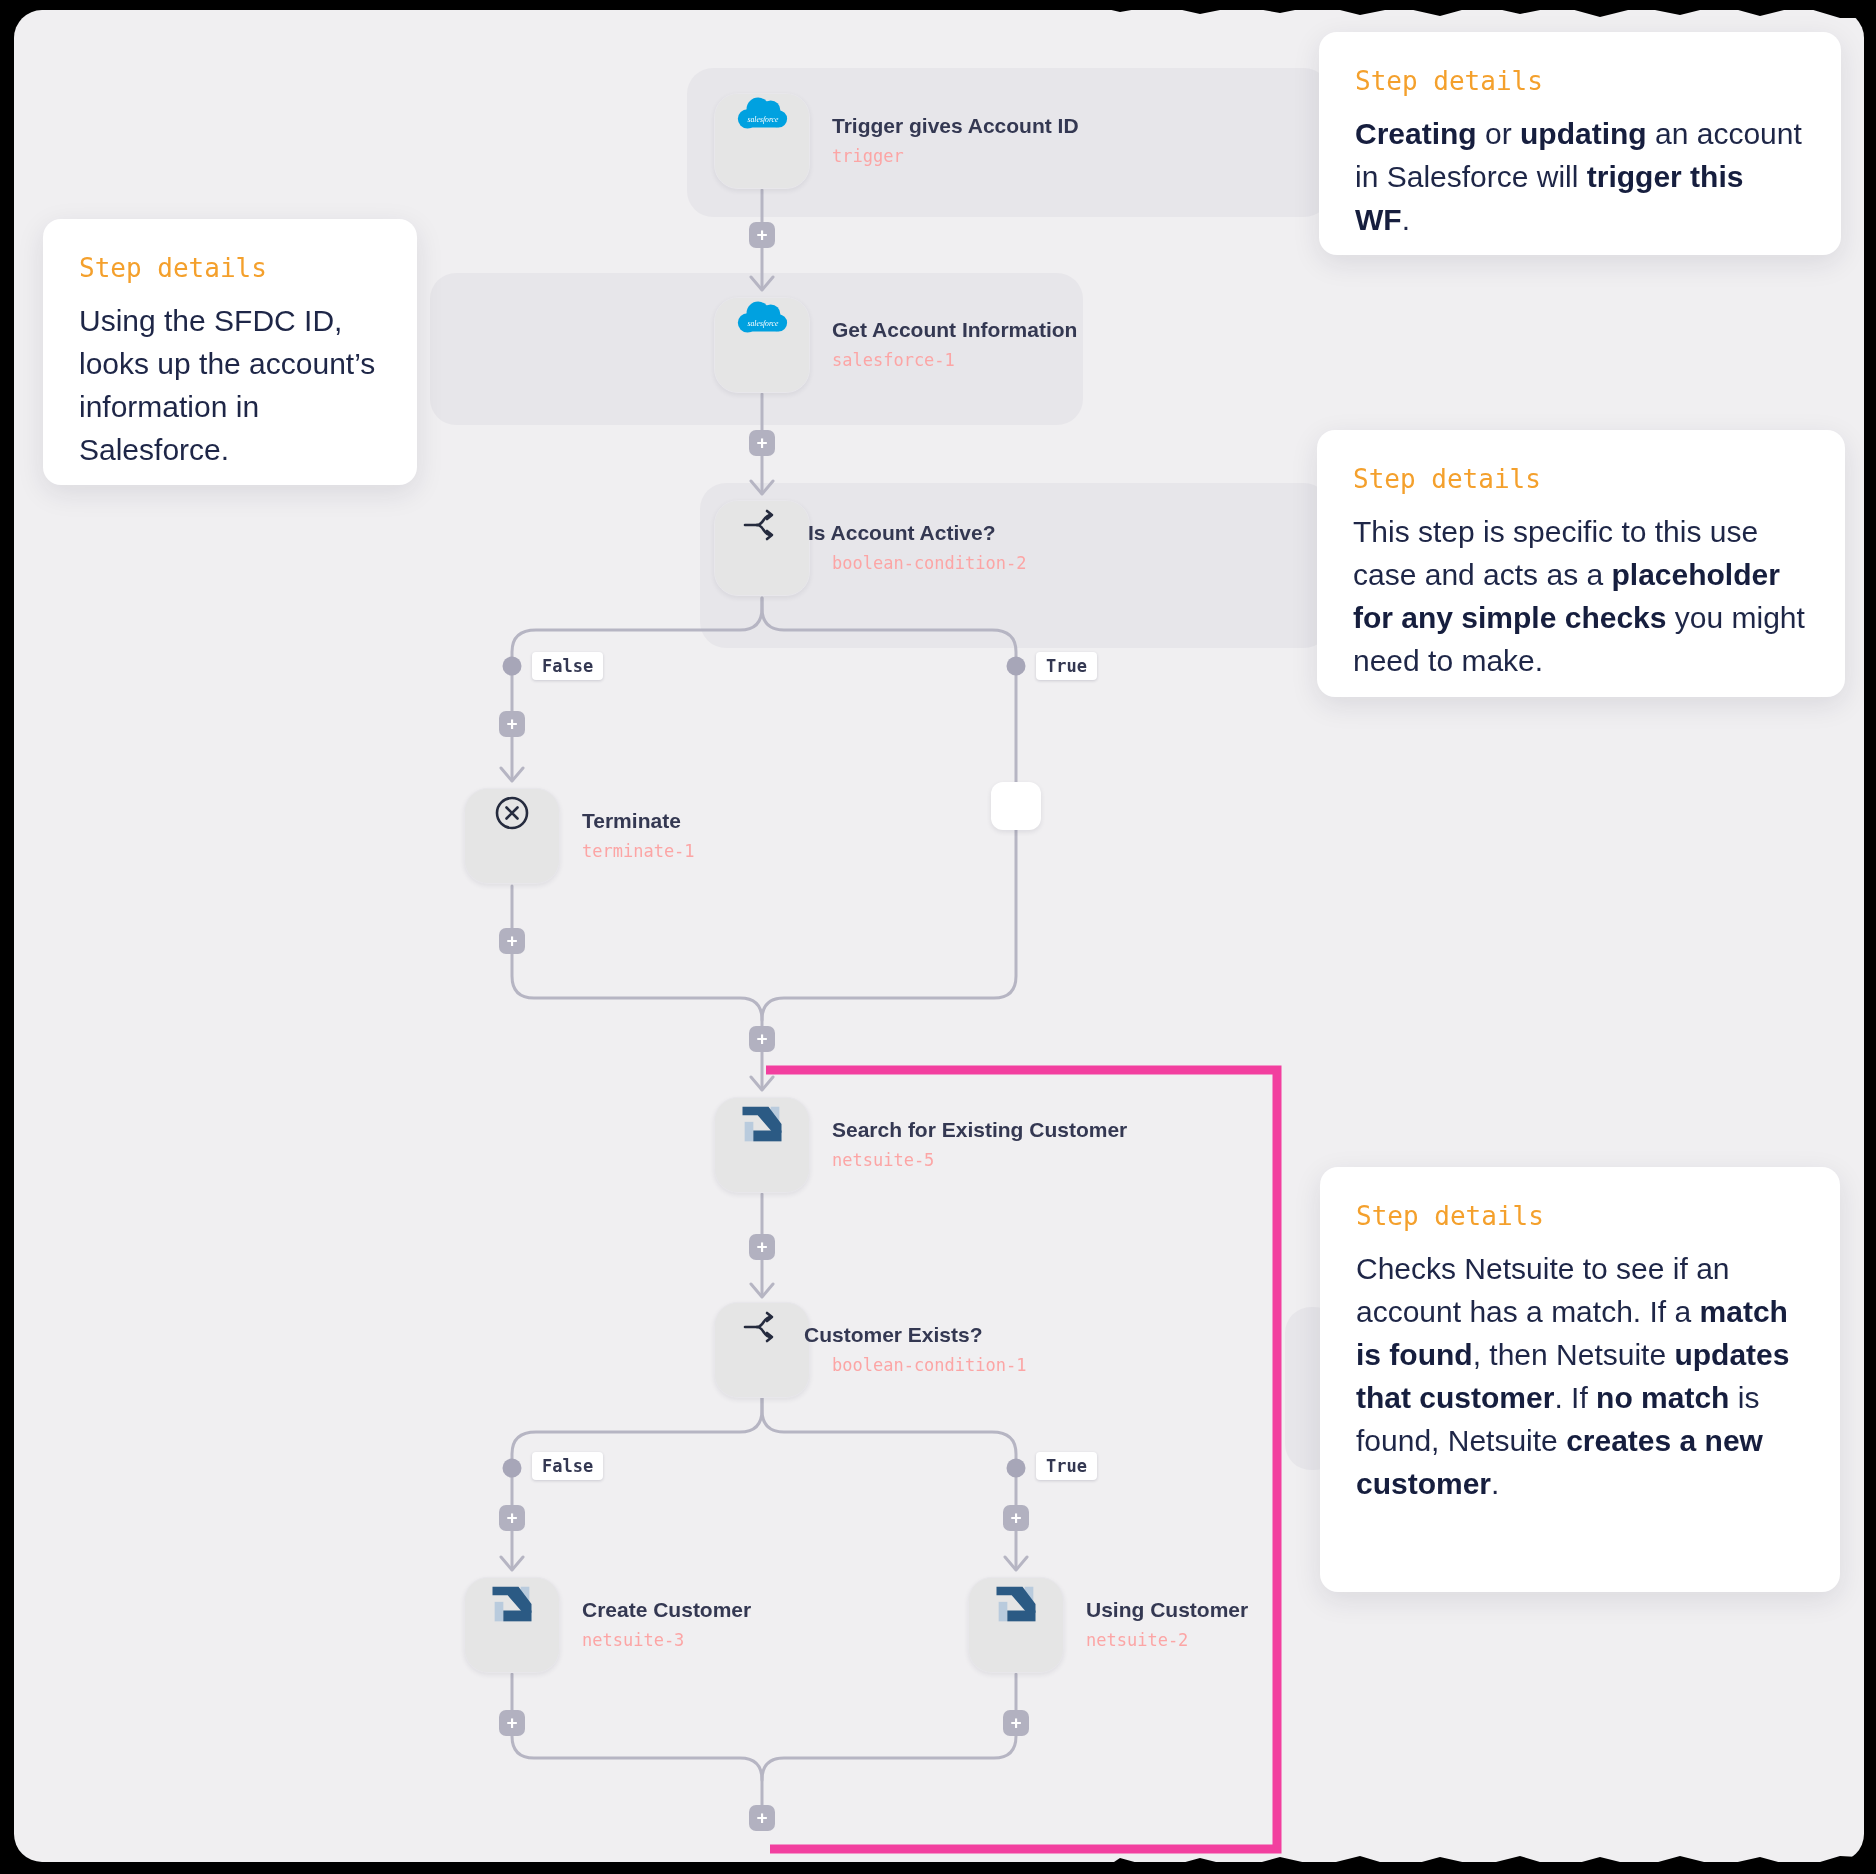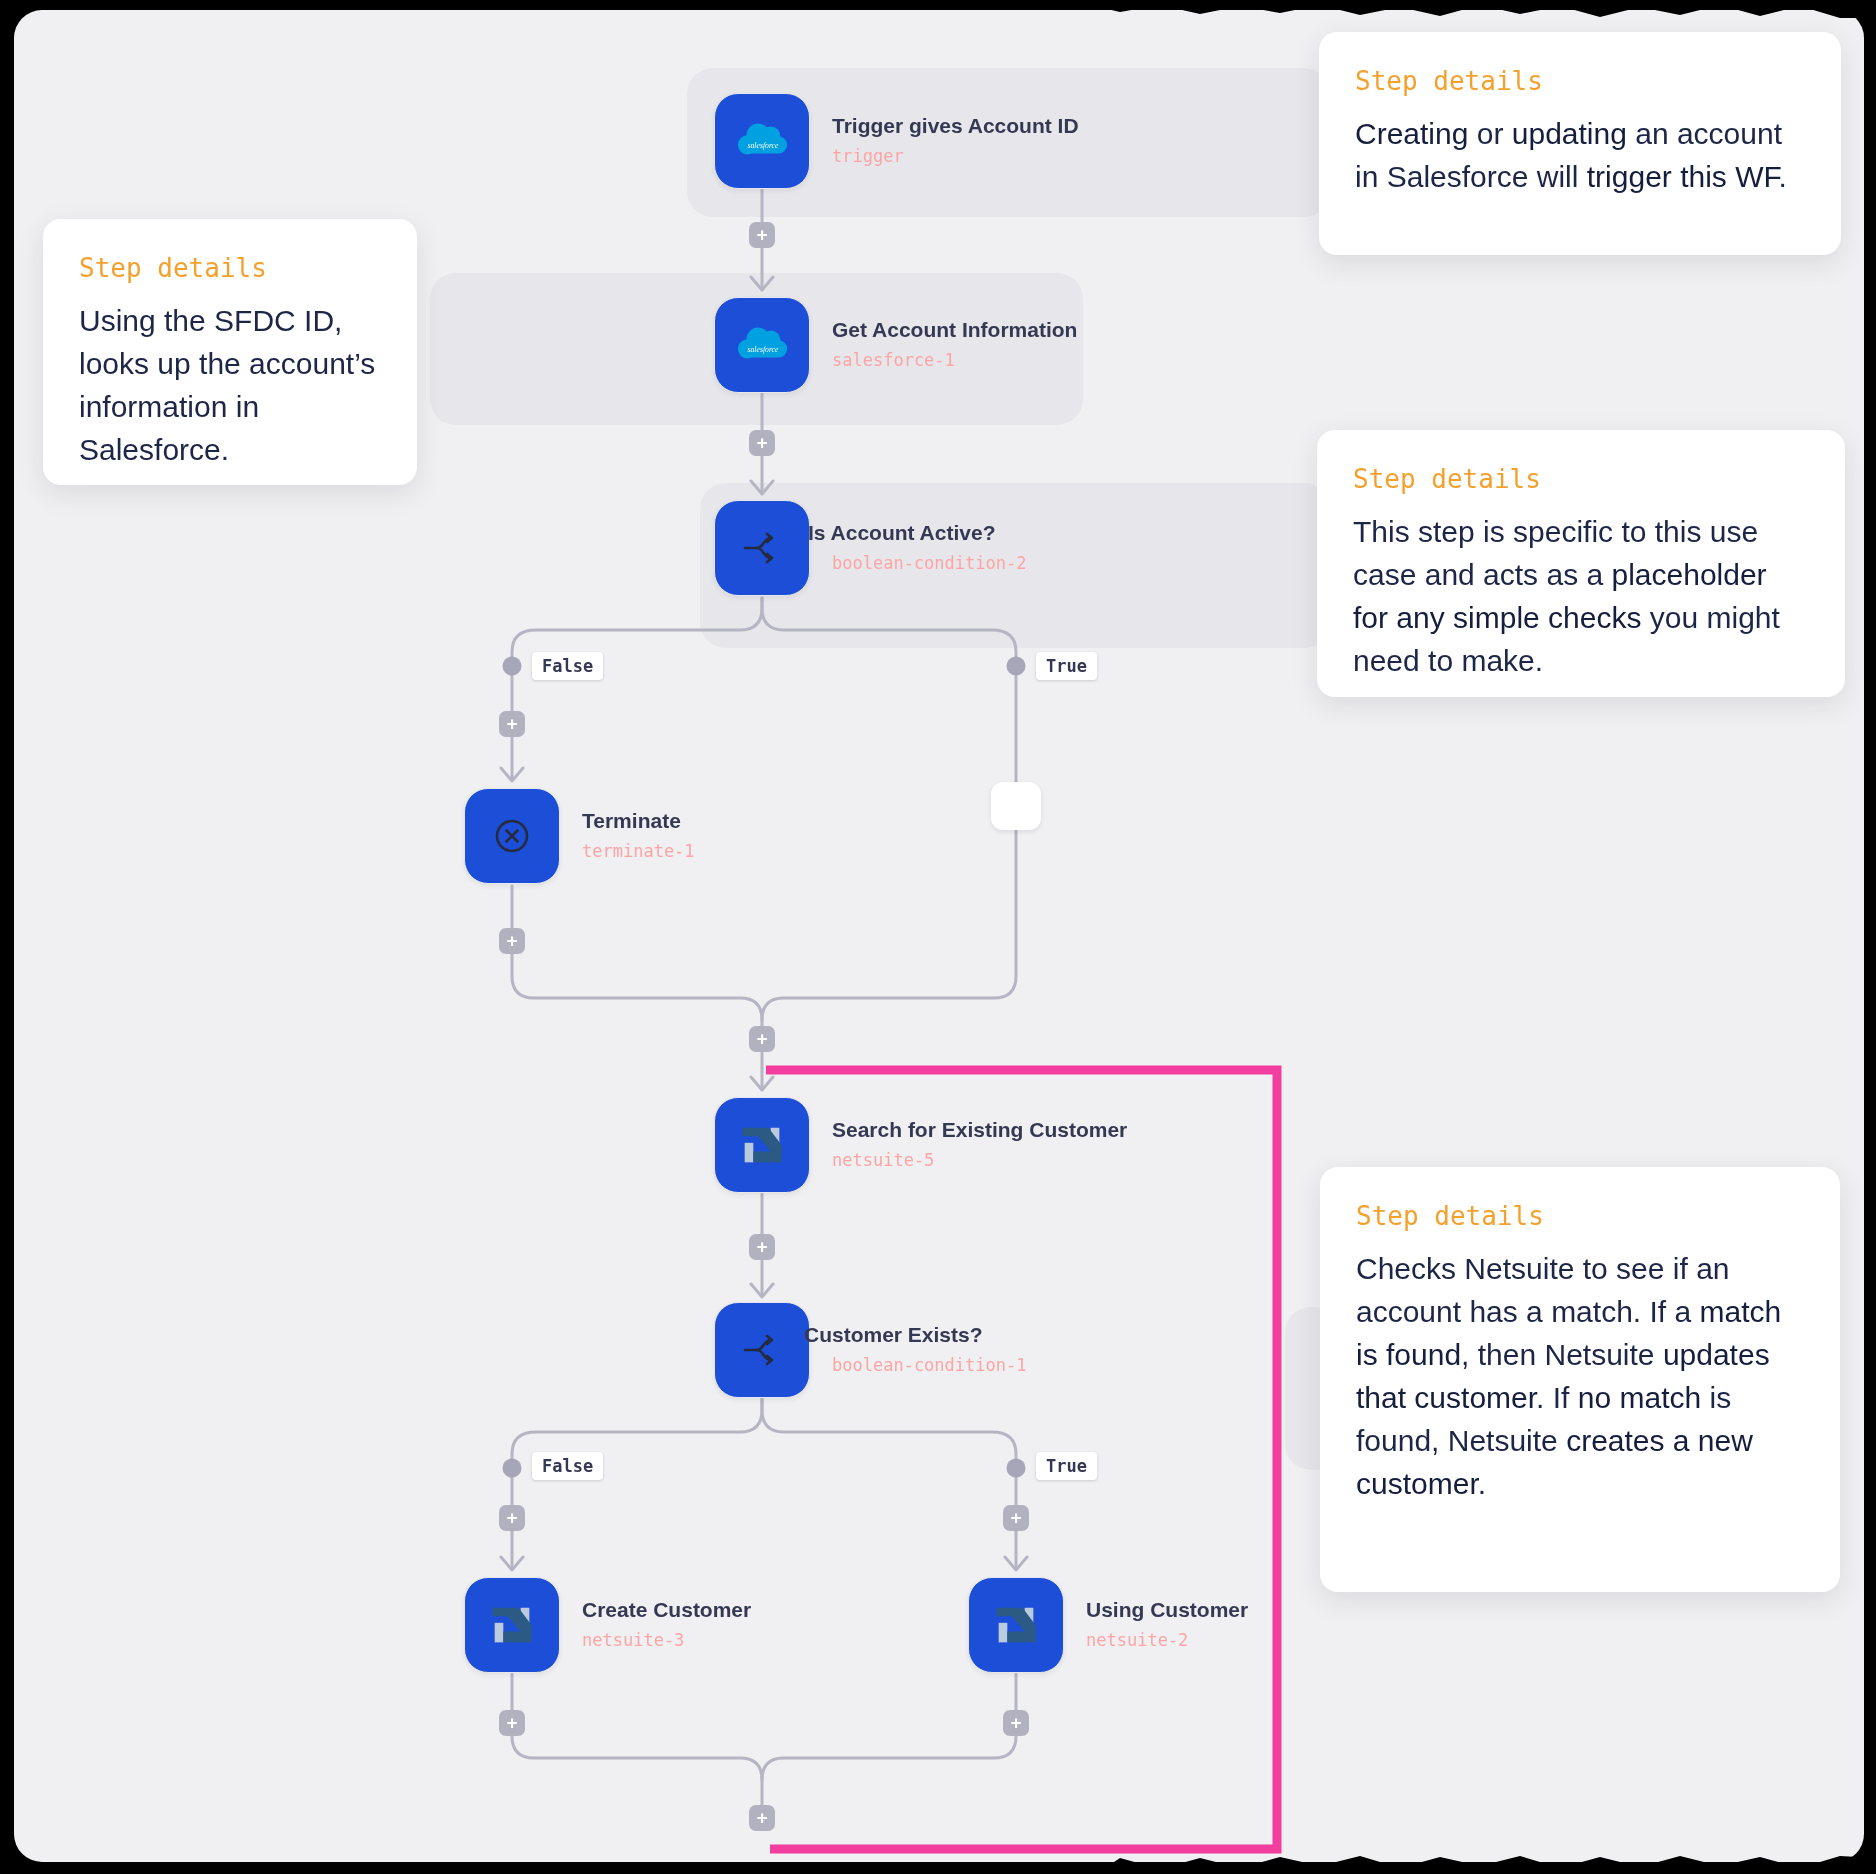--- a/index.html
+++ b/index.html
@@ -4,35 +4,35 @@
 <style>
   html,body{margin:0;padding:0;background:#000;}
   .stage{position:relative;width:1876px;height:1874px;background:#000;overflow:hidden;
          font-family:"Liberation Sans",sans-serif;}
   .canvas{position:absolute;left:14px;top:10px;width:1850px;height:1852px;background:#f0eff1;border-radius:28px;}
   .band{position:absolute;background:#e7e6ea;border-radius:26px;}
   .wires{position:absolute;left:0;top:0;width:1876px;height:1874px;pointer-events:none;}
   .plus{position:absolute;width:26px;height:26px;transform:translate(-13px,-13px);
         background:#b2b1c0;border:none;border-radius:7px;color:#fff;
         font:700 19px/26px "Liberation Sans",sans-serif;text-align:center;padding:0;cursor:pointer;}
-  .node-card{position:absolute;width:96px;height:96px;background:#1d4ed8;border:1px solid #e8e7eb;
+  .node-card{position:absolute;width:96px;height:96px;background:#e5e5e5;border:1px solid #e8e7eb;
         border-radius:24px;box-shadow:0 2px 5px rgba(40,40,70,.08);
-        display:flex;align-items:center;justify-content:center;box-sizing:border-box;}
+        display:flex;justify-content:center;box-sizing:border-box;}
   .ghost-node{position:absolute;width:50px;height:48px;background:#fff;border-radius:12px;
         box-shadow:0 2px 5px rgba(40,40,70,.10);}
   .step-title{position:absolute;font:700 21px/26px "Liberation Sans",sans-serif;color:#343852;white-space:nowrap;}
   .step-sub{position:absolute;font:17px/20px "DejaVu Sans Mono",monospace;color:#fca5a5;white-space:nowrap;}
   .branch-label{position:absolute;background:#fff;border-radius:4px;padding:4px 10px;
         font:700 17px/20px "DejaVu Sans Mono",monospace;color:#343852;
         box-shadow:0 1px 3px rgba(40,40,70,.18);white-space:nowrap;}
   .callout{position:absolute;background:#fff;border-radius:18px;padding:34px 36px;box-sizing:border-box;
         box-shadow:0 8px 28px rgba(30,30,60,.10);}
   .callout-header{font:26px/30px "DejaVu Sans Mono",monospace;color:#f4a02c;}
   .callout-body{margin:16px 0 0 0;font:400 30px/43px "Liberation Sans",sans-serif;color:#1e2647;}
-  .callout-body b{font-weight:400;color:#161e3e;}
+  .callout-body b{font-weight:700;color:#161e3e;}
   .torn{position:absolute;left:0;top:0;width:1876px;height:1874px;pointer-events:none;}
 </style>
 </head>
 <body>
 
 <div class="stage">
 
   <div class="canvas"></div>
 
   <div class="band" style="left:687px;top:68px;width:643px;height:149px"></div>

